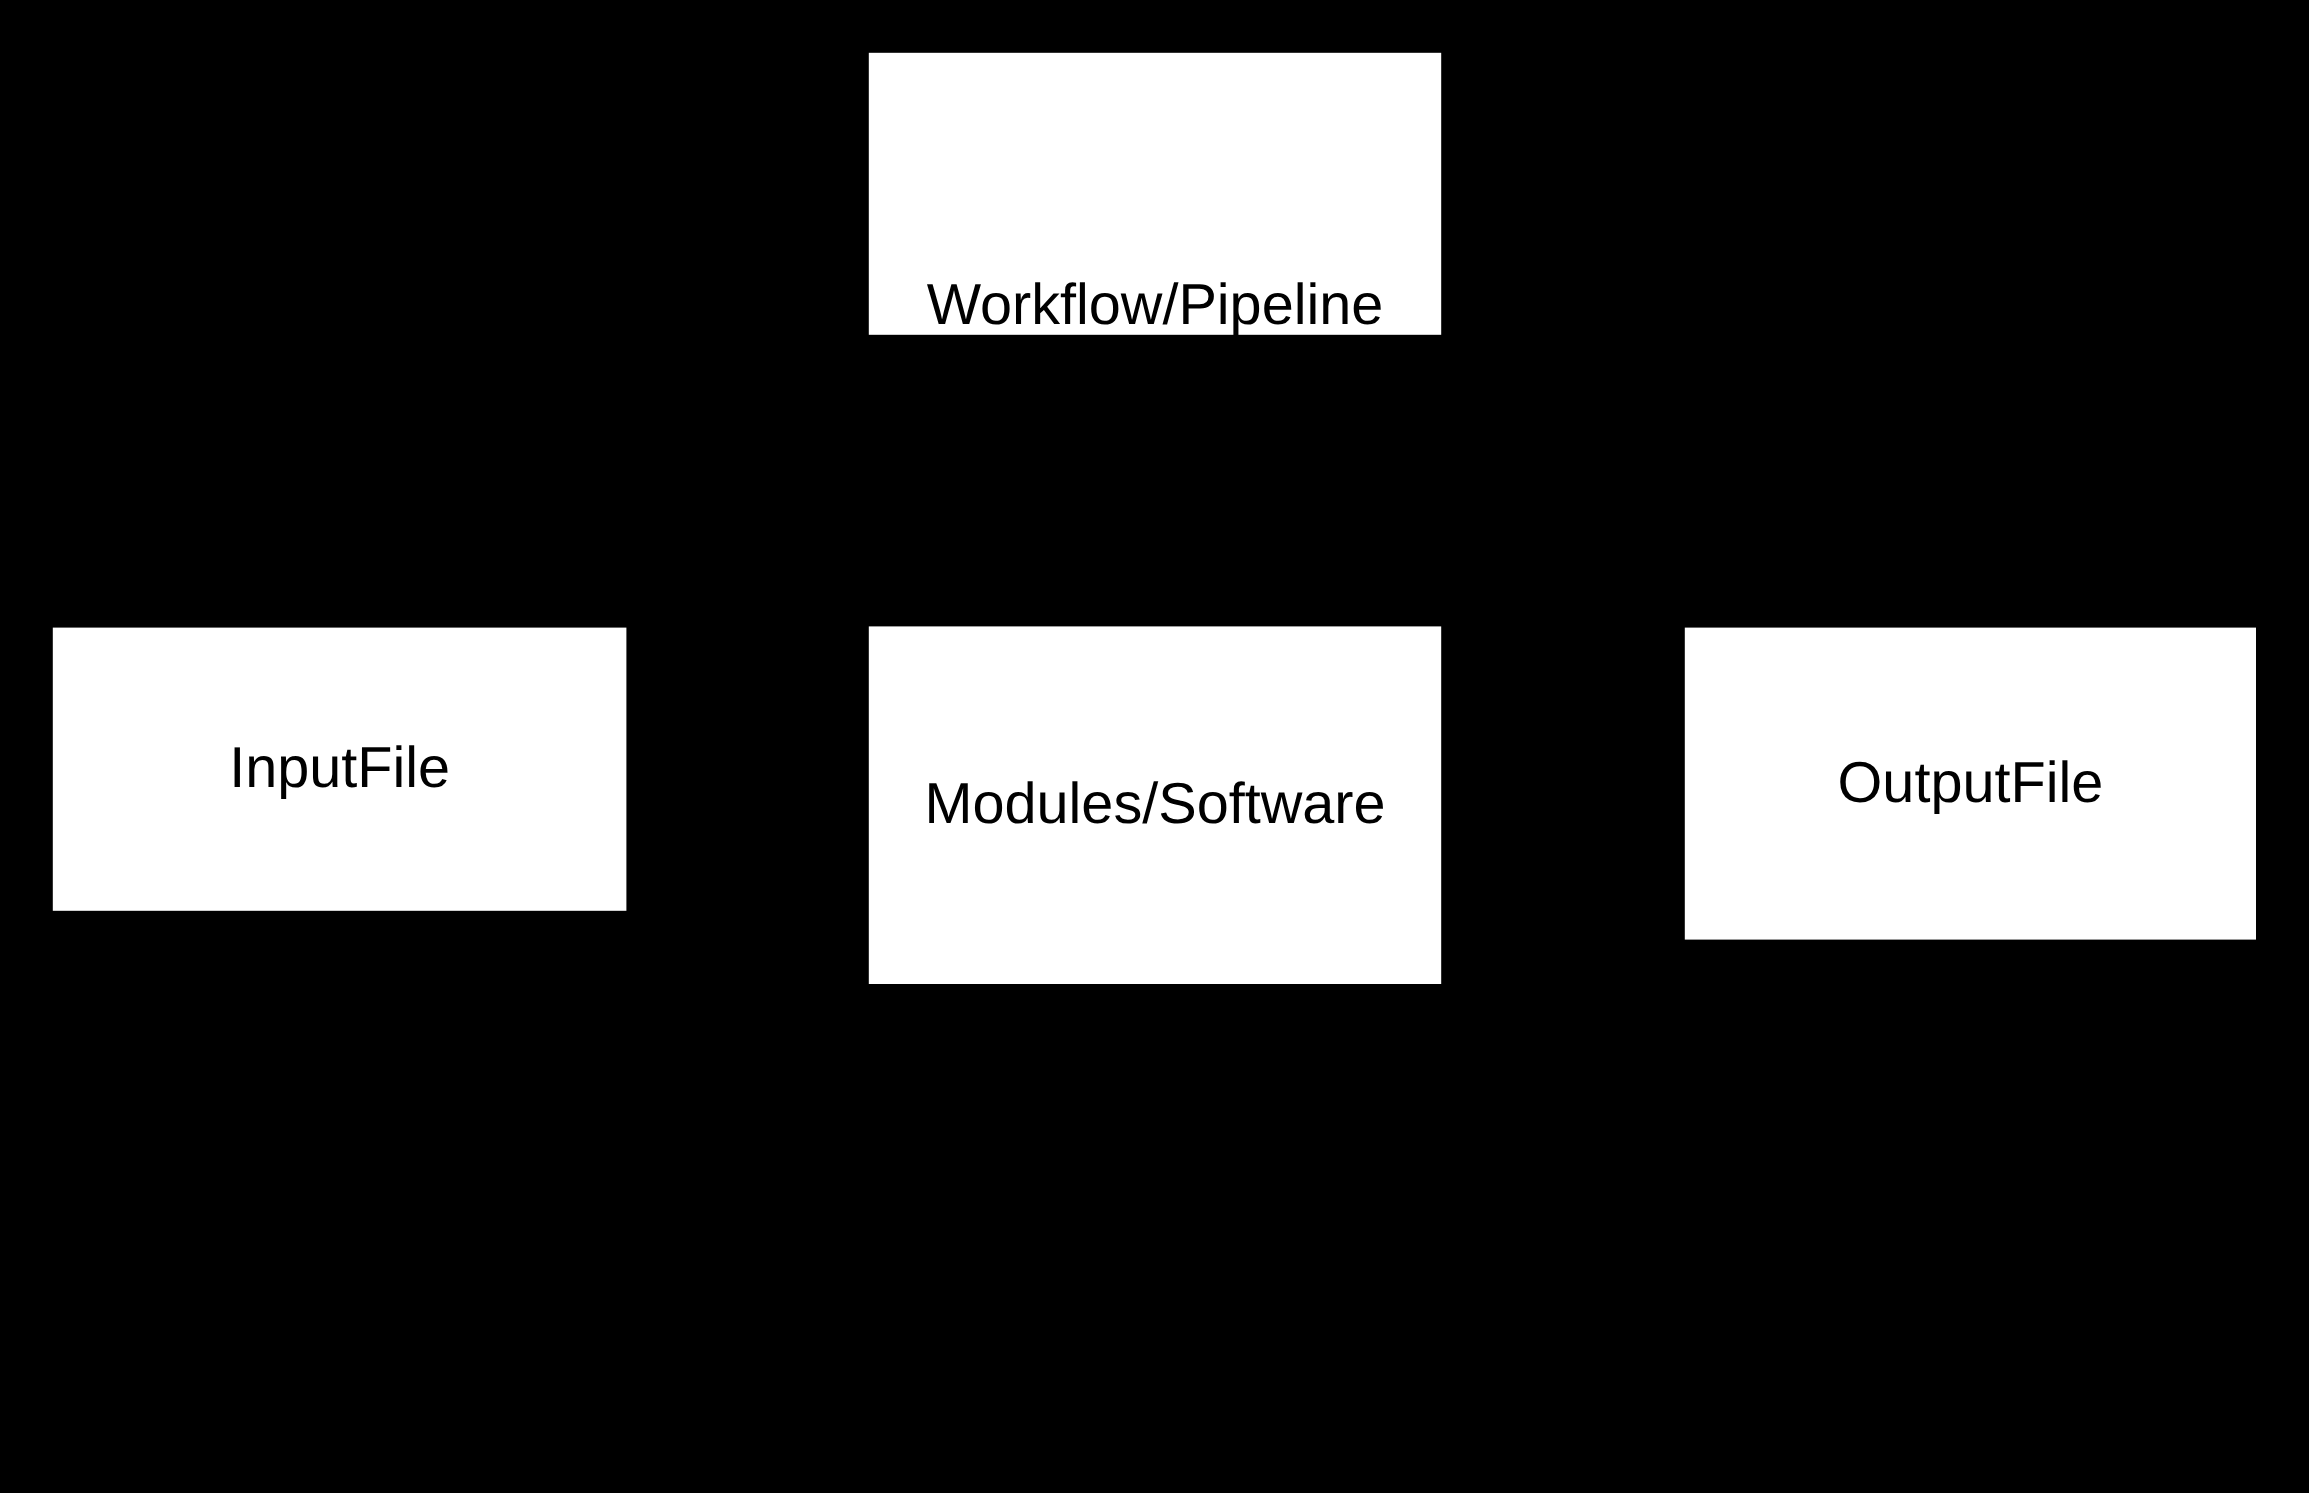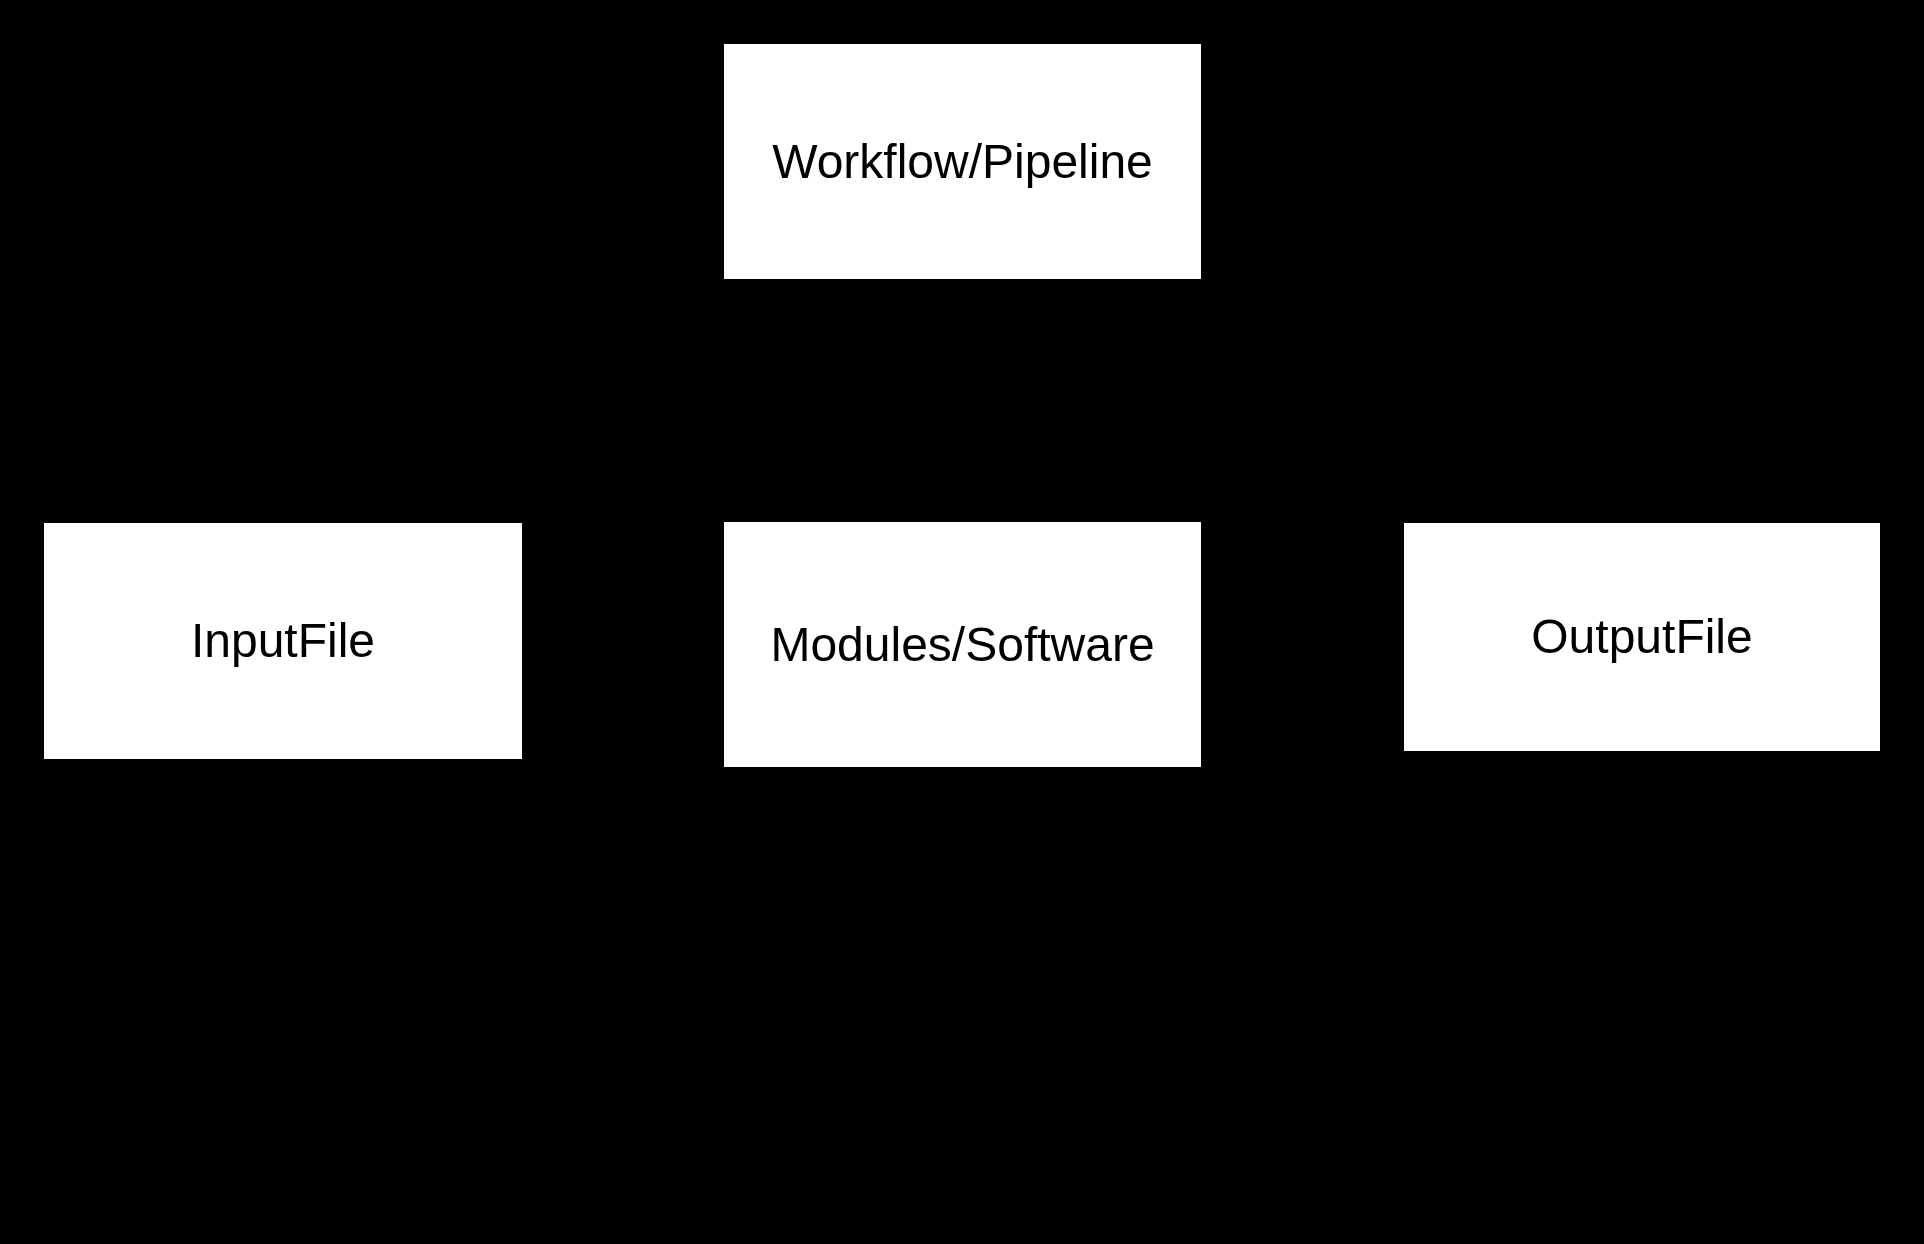--- a/index.html
+++ b/index.html
@@ -28,30 +28,30 @@
   }
   .node-label {
     font-size: 48px;
     font-weight: 400;
     line-height: 1;
     white-space: nowrap;
     letter-spacing: 0;
   }
   #node-workflow { left: 724px;  top: 44px;  width: 477px; height: 235px; }
   #node-input    { left: 44px;   top: 523px; width: 478px; height: 236px; }
-  #node-modules  { left: 724px;  top: 522px; width: 477px; height: 245px; }
-  #node-output   { left: 1404px; top: 523px; width: 476px; height: 228px; }
+  #node-modules  { left: 724px;  top: 522px; width: 477px; height: 298px; }
+  #node-output   { left: 1404px; top: 523px; width: 476px; height: 260px; }
   #node-tools    { left: 724px;  top: 960px; width: 477px; height: 239px; }
 </style>
 </head>
 <body style="background: rgb(0, 0, 0);">
 
 <div class="canvas" style="background: rgb(0, 0, 0);">
 
-  <div class="node" id="node-workflow" style="background: rgb(255, 255, 255); color: rgb(0, 0, 0);">
+  <div class="node" id="node-workflow" style="background: rgb(255, 255, 255); color: rgb(0, 0, 0); align-items: flex-end;">
     <span class="node-label">Workflow/Pipeline</span>
   </div>
 
   <div class="node" id="node-input" style="background: rgb(255, 255, 255); color: rgb(0, 0, 0);">
     <span class="node-label">InputFile</span>
   </div>
 
   <div class="node" id="node-modules" style="background: rgb(255, 255, 255); color: rgb(0, 0, 0);">
     <span class="node-label">Modules/Software</span>
   </div>

